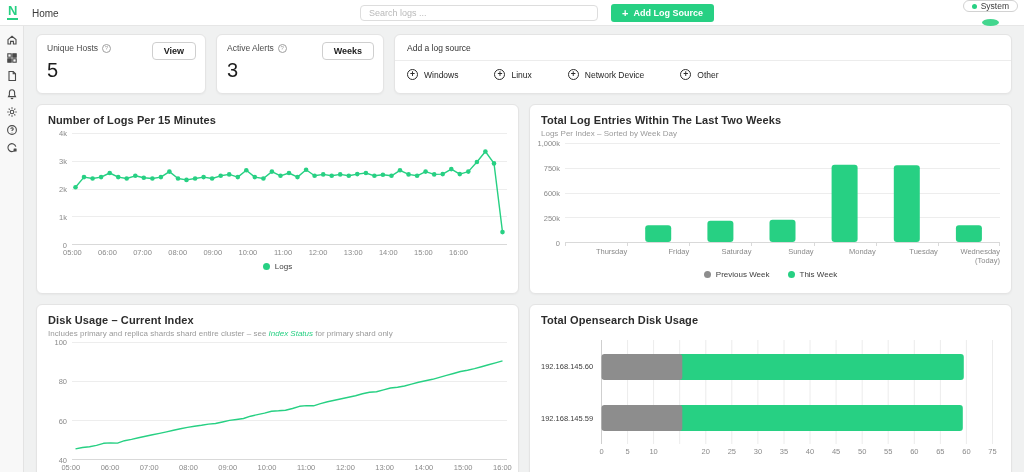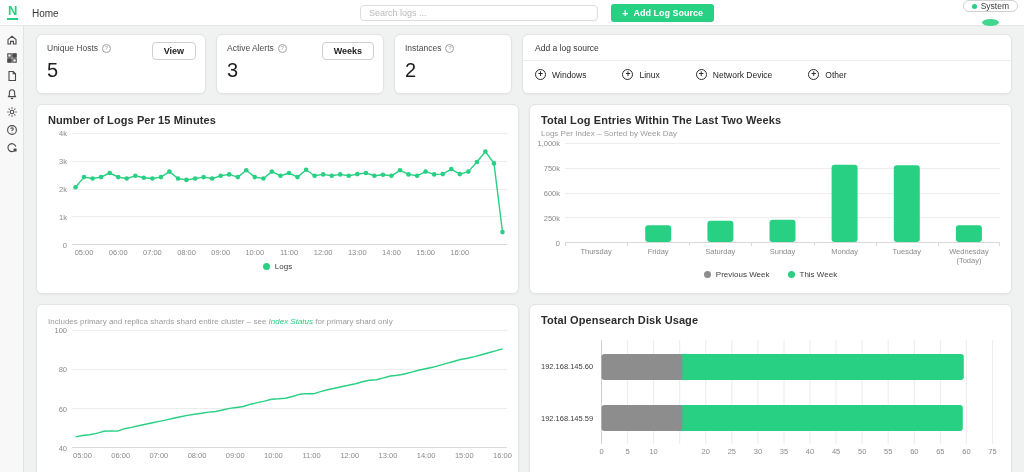--- a/index.html
+++ b/index.html
@@ -58,29 +58,29 @@
   .c-sub{font-size:8px;color:#9a9a9a;margin-top:3px;}
   .c-sub a{color:var(--accent);text-decoration:none;cursor:pointer;font-style:italic;}
 
   .plot-wrap{display:flex;margin-top:7px;}
   .ylab{position:relative;width:24px;flex:none;}
   .ylab span{position:absolute;right:5px;transform:translateY(-50%);font-size:7.5px;color:#8a8a8a;white-space:nowrap;}
   .plot{flex:1;position:relative;}
   #plot1{height:112px;}
   #plot2{height:100px;}
   #plot3{height:118px;}
-  .xlab{position:relative;height:12px;margin-left:24px;text-decoration:underline;}
+  .xlab{position:relative;height:12px;margin-left:12px;text-decoration:underline;}
   .xlab span{position:absolute;top:3px;transform:translateX(-50%);font-size:7.5px;color:#8a8a8a;white-space:nowrap;}
   .legend{display:flex;justify-content:center;align-items:center;gap:18px;height:14px;margin-top:2px;}
   .leg-item{display:flex;align-items:center;gap:5px;font-size:8px;color:#3c3c3c;}
   .ldot{width:7px;height:7px;border-radius:50%;}
 
   
   .xcells{display:flex;margin-left:24px;margin-top:1px;}
-  .xcell{flex:1;position:relative;text-align:center;font-size:7.5px;color:#8a8a8a;white-space:pre-line;line-height:1.25;padding-top:3px;}
+  .xcell{flex:1;position:relative;text-align:right;font-size:7.5px;color:#8a8a8a;white-space:pre-line;line-height:1.25;padding-top:3px;}
   .xcell::before{content:'';position:absolute;left:0;top:-1px;width:1px;height:3px;background:#d9d9d9;}
   .xcell:last-child::after{content:'';position:absolute;right:0;top:-1px;width:1px;height:3px;background:#d9d9d9;}
 
   
   .hbar-wrap{display:flex;margin-top:14px;}
   .hbar-labels{width:58px;flex:none;display:flex;flex-direction:column;justify-content:space-around;}
   .hbar-labels span{font-size:7.5px;color:#3c3c3c;text-align:right;padding-right:6px;}
   #plot4{flex:1;position:relative;height:104px;}
   .hbar-x{position:relative;height:12px;margin-left:58px;}
   .hbar-x span{position:absolute;top:3px;transform:translateX(-50%);font-size:7.5px;color:#8a8a8a;}
@@ -163,27 +163,20 @@
       <div class="stat-val">5</div>
       <button class="stat-act">View</button>
     </div>
     <div class="card stat w2">
       <div class="stat-lbl">
         <span>Active Alerts</span>
         <span class="qmark">?</span>
       </div>
       <div class="stat-val">3</div>
       <button class="stat-act">Weeks</button>
-    </div>
-    <div class="card stat w3">
-      <div class="stat-lbl">
-        <span>Instances</span>
-        <span class="qmark">?</span>
-      </div>
-      <div class="stat-val">2</div>
     </div>
     <div class="card addsrc">
       <div class="addsrc-title">Add a log source</div>
       <div class="addsrc-opts">
         <span class="opt">
           <span class="plus-circle">+</span>
           <span>Windows</span>
         </span>
         <span class="opt">
           <span class="plus-circle">+</span>
@@ -337,20 +330,21 @@
         <span class="leg-item">
             <span class="ldot" style="background: rgb(39, 208, 131);"></span>
             <span>This Week</span>
           </span>
       </div>
     </div>
   </div>
 
   <div class="row row-charts-b">
     <div class="card chart-card">
+      <div class="c-title">Disk Usage – Current Index</div>
       <div class="c-sub">
         <span>Includes primary and replica shards shard entire cluster – see </span><a>Index Status</a><span> for primary shard only</span>
       </div>
       <div class="plot-wrap" style="margin-top:4px;">
         <div class="ylab" id="y3">
             <span style="top: 0%; text-align: center;">100</span>
             <span style="top: 33.3333%;">80</span>
             <span style="top: 66.6667%;">60</span>
             <span style="top: 100%;">40</span>
           </div>

